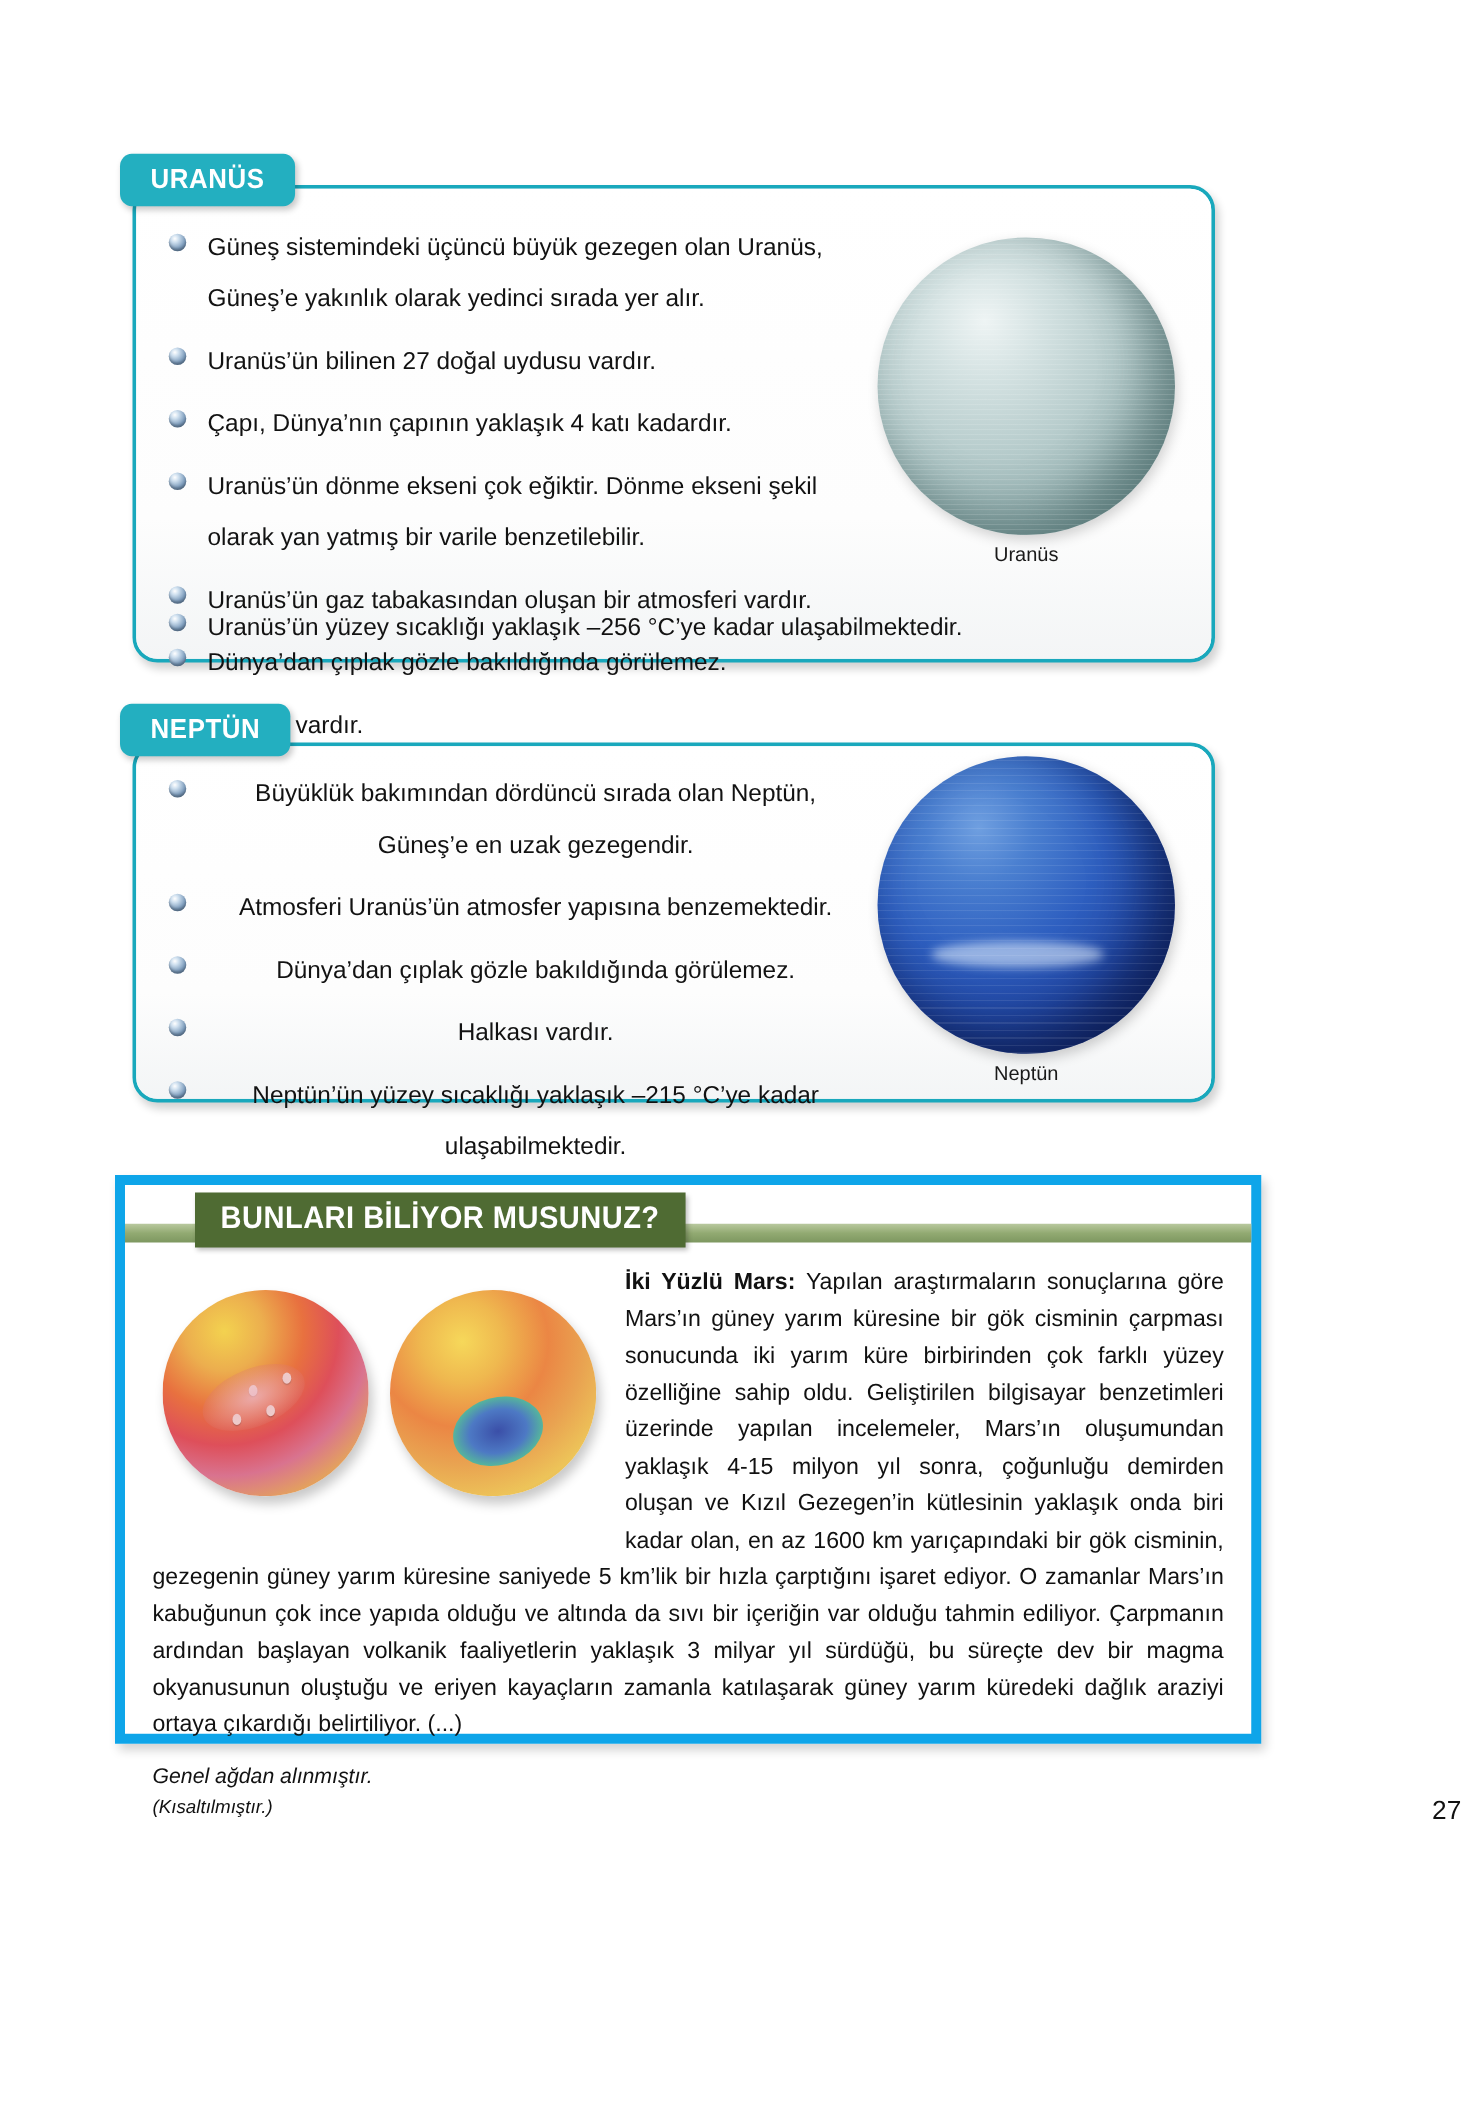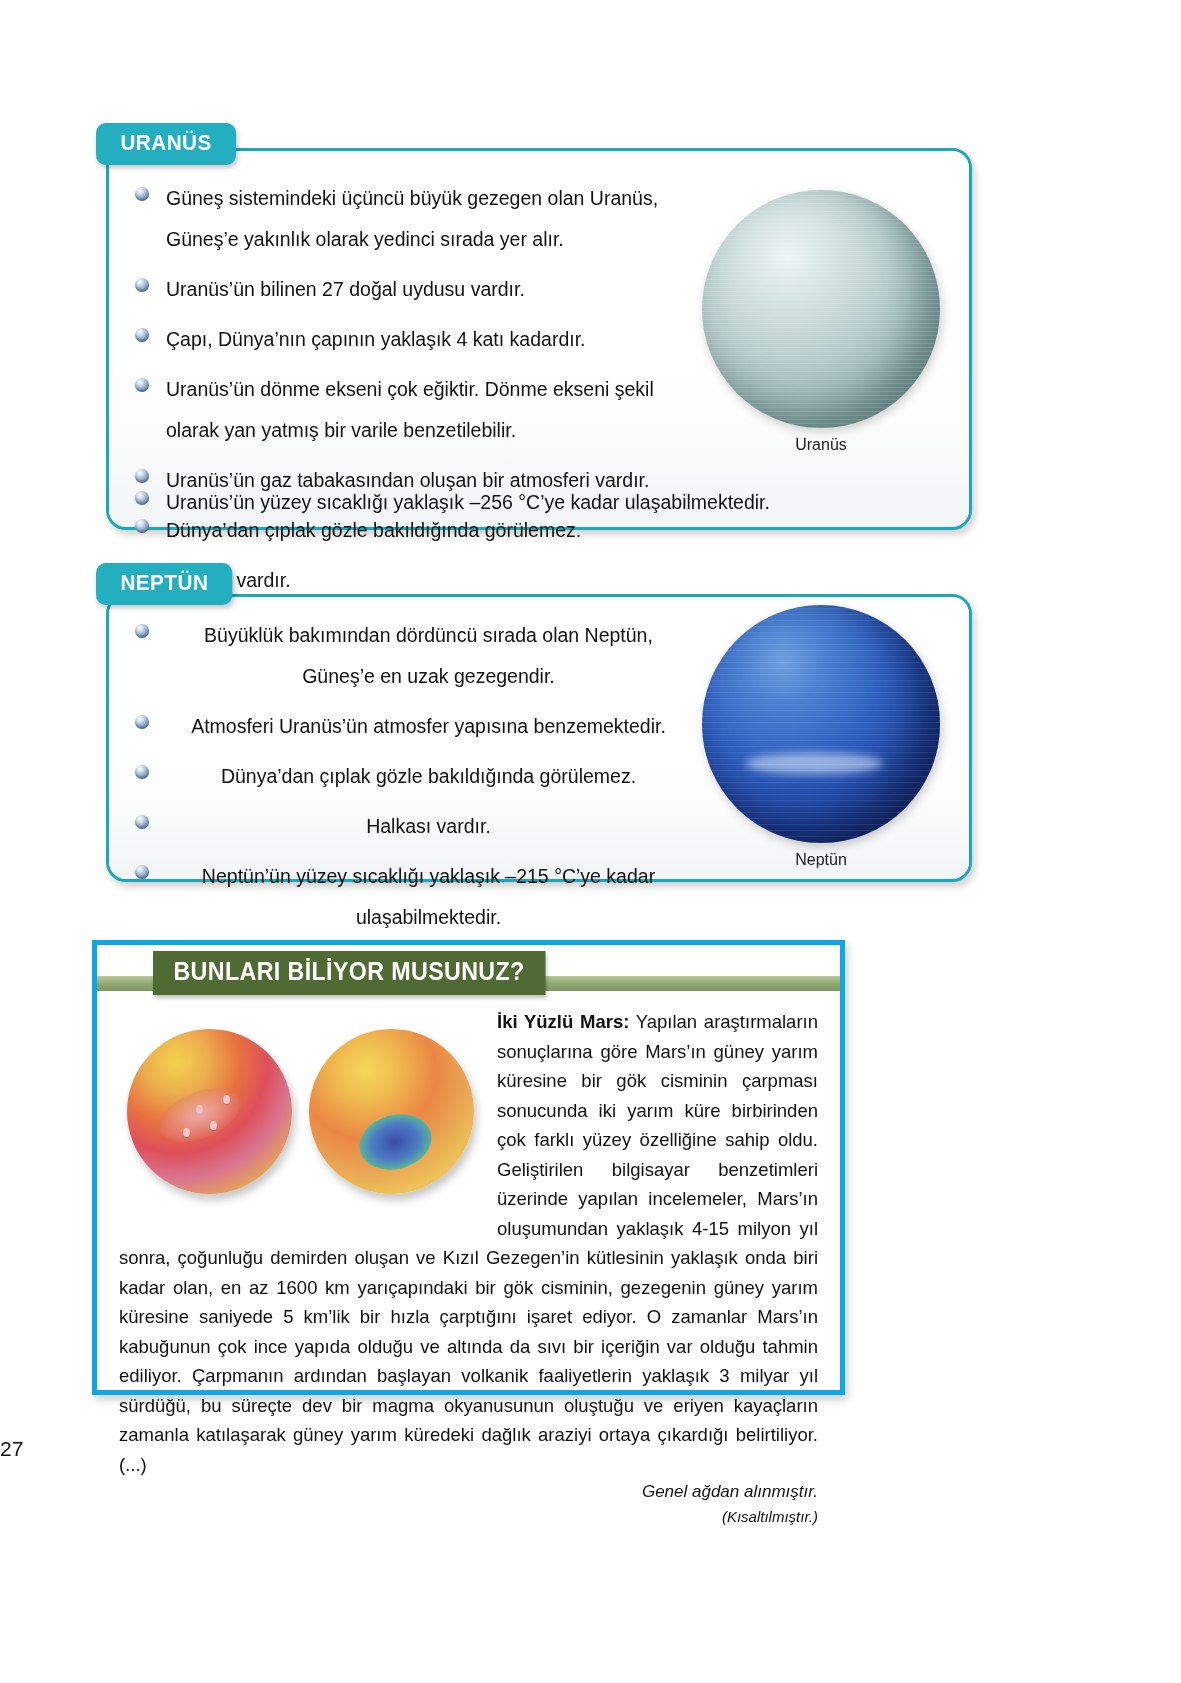--- a/index.html
+++ b/index.html
@@ -131,24 +131,24 @@
     position:absolute; left:0; top:0; right:0; bottom:0;
     background: repeating-linear-gradient(0deg, rgba(255,255,255,0.09) 0px, rgba(255,255,255,0.09) 1px, rgba(0,0,0,0.0) 1px, rgba(0,0,0,0.0) 6px);
     border-radius:50%;
   }
 
   
   .dyk {
     position: absolute;
     left: 92px;
     top: 940px;
-    width: 753px;
+    width: 917px;
     height: 455px;
     background: #ffffff;
-    border: 5px solid #0ea5e9;
+    border: 8px solid #0ea5e9;
     box-sizing: border-box;
     box-shadow: 3px 5px 8px rgba(0,0,0,0.18);
   }
   .dyk-stripe {
     position: absolute;
     left: 0;
     top: 31px;
     width: 100%;
     height: 15px;
     background: linear-gradient(180deg,#b9c99f 0%, #92aa72 50%, #7d9760 100%);
@@ -223,38 +223,37 @@
   }
   .mars-speck {
     position: absolute;
     width: 7px; height: 9px;
     background: #f4f4f4;
     border-radius: 50%;
     box-shadow: 0 1px 1px rgba(0,0,0,0.35);
   }
 
   .attrib {
-    margin-top: 0;
-    text-align: right;
+    margin-top: 14px;
     font-style: italic;
     font-size: 17px;
     line-height: 25px;
     color: #111;
   }
   .attrib .small {
     font-size: 15px;
     font-style: italic;
   }
 
   .page-number {
     position: absolute;
     left: 0;
     right: 12px;
     top: 1437px;
-    text-align: left;
+    text-align: right;
     font-size: 21px;
     color: #111;
   }
 
   b { font-weight: bold; }
 </style>
 </head>
 <body>
 
 <div class="page">

